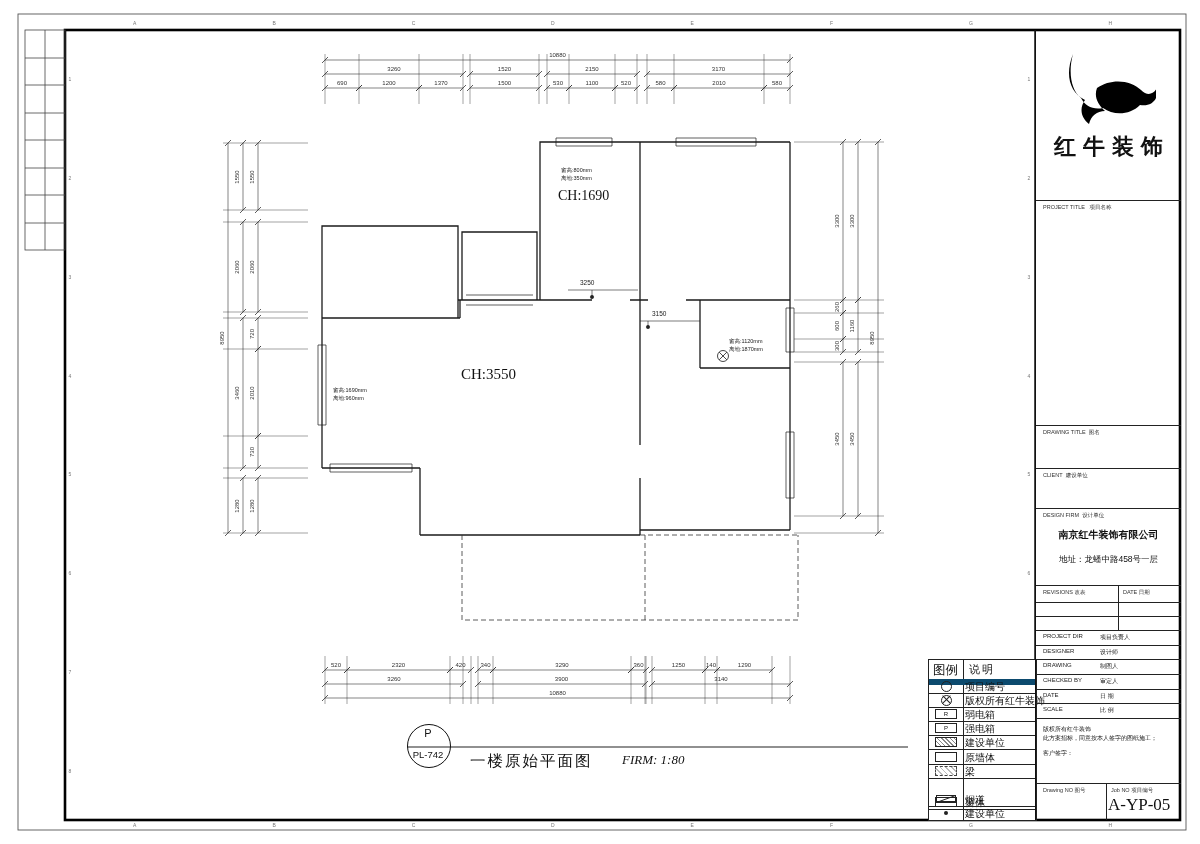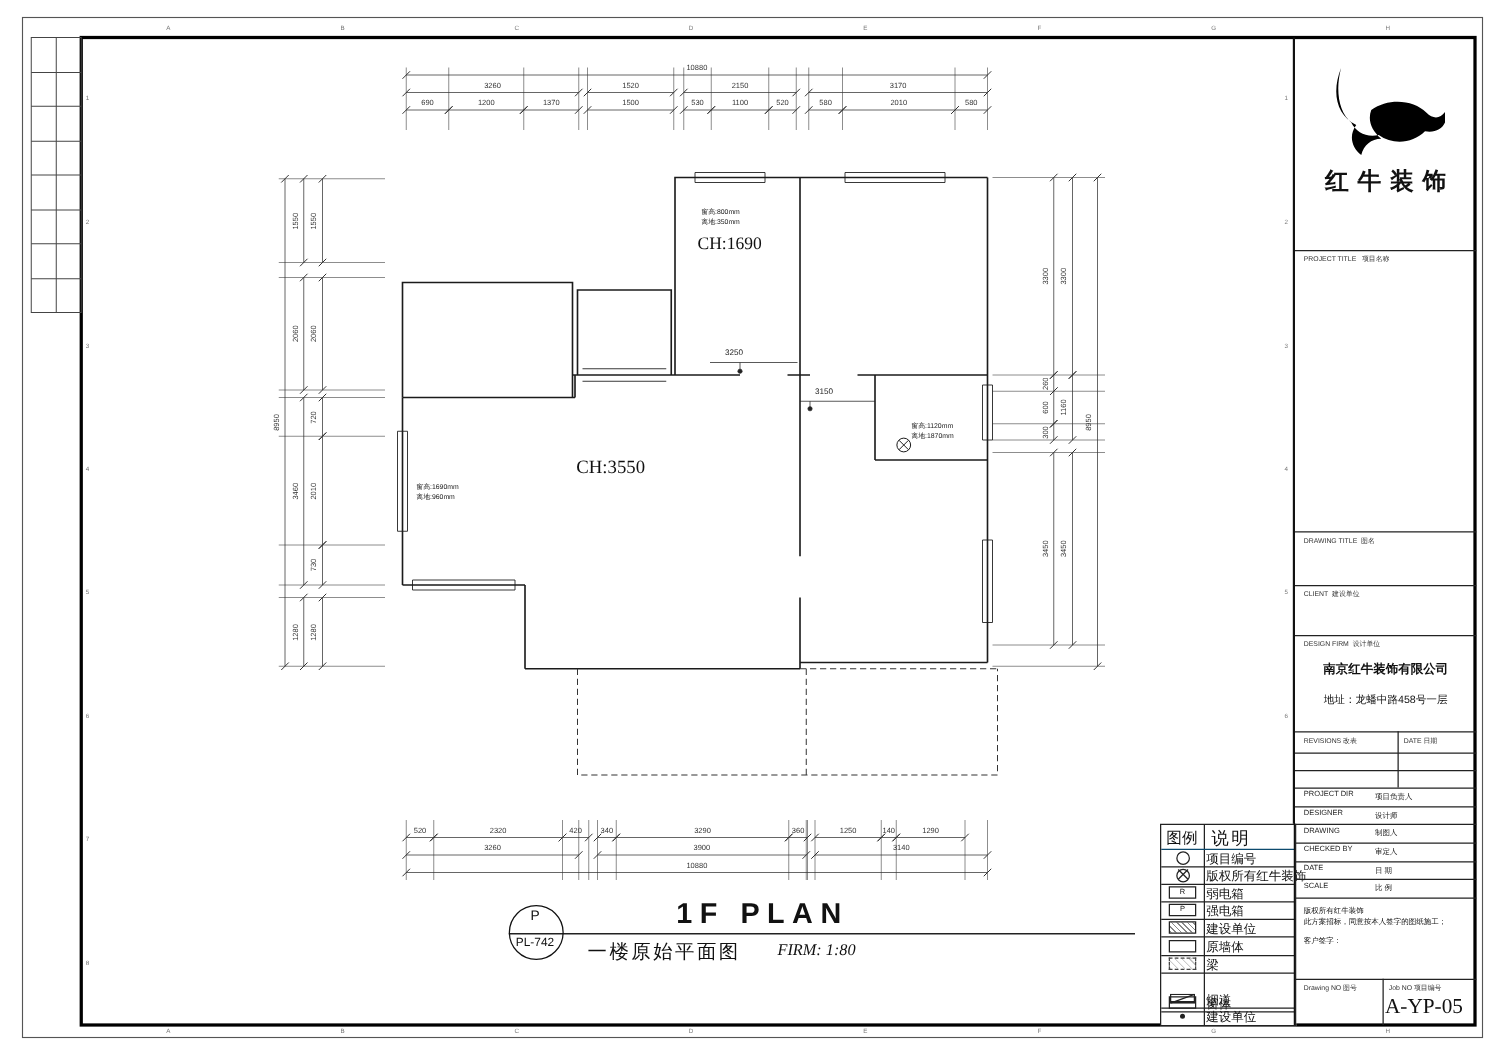--- a/index.html
+++ b/index.html
@@ -7,28 +7,28 @@
          font-family:"Liberation Sans",sans-serif;color:#111;}
   .abs{position:absolute;}
   .dim{position:absolute;font-size:6px;color:#333;white-space:nowrap;transform:translate(-50%,-100%);}
   .dimv{transform:translate(-50%,-50%) rotate(-90deg);transform-origin:center;}
   .zone{position:absolute;font-size:5px;color:#777;transform:translate(-50%,-50%);}
   .ann{position:absolute;font-size:5.5px;line-height:8px;color:#222;white-space:pre;}
   .ch{position:absolute;font-family:"Liberation Serif",serif;color:#111;white-space:nowrap;}
   .ldr{position:absolute;font-size:6.5px;color:#222;white-space:nowrap;}
   
   #legend{position:absolute;left:928px;top:659px;width:107px;height:160px;border:1px solid #222;background:#fff;}
-  #legend .hdr{position:absolute;top:0;left:0;height:19px;width:100%;border-bottom:1px solid #0c4a6e;}
+  #legend .hdr{position:absolute;top:0;left:0;height:19px;width:100%;border-bottom:6px solid #0c4a6e;}
   #legend .vdiv{position:absolute;left:34px;top:0;width:0;height:100%;border-left:1px solid #222;}
   #legend .row{position:absolute;left:0;width:100%;height:14.1px;border-bottom:1px solid #222;}
   #legend .row:last-child{border-bottom:none;}
   #legend .sym{position:absolute;left:0;width:34px;height:100%;display:flex;align-items:center;justify-content:center;}
   #legend .lab{position:absolute;left:36px;top:1px;font-size:10px;white-space:nowrap;letter-spacing:0;}
   #legend .h1{position:absolute;left:4px;top:2px;font-size:12.5px;}
-  #legend .h2{position:absolute;left:40px;top:2px;font-size:14px;letter-spacing:2px;}
+  #legend .h2{position:absolute;left:40px;top:2px;font-size:11px;letter-spacing:2px;}
   .lg-circle{width:9px;height:9px;border:1px solid #222;border-radius:50%;}
   .lg-xcircle{width:9px;height:9px;border:1px solid #222;border-radius:50%;position:relative;}
   .lg-xcircle:before,.lg-xcircle:after{content:"";position:absolute;left:-1px;top:3.6px;width:11px;height:1px;background:#222;}
   .lg-xcircle:before{transform:rotate(45deg);}  .lg-xcircle:after{transform:rotate(-45deg);}
   .lg-box{width:20px;height:8px;border:1px solid #222;font-size:6px;line-height:8px;text-align:center;color:#111;}
   .lg-hatch{width:20px;height:8px;border:1px solid #222;
      background:repeating-linear-gradient(45deg,#888 0,#888 1px,transparent 1px,transparent 3px);}
   .lg-outline{width:20px;height:8px;border:1px solid #222;}
   .lg-beam{width:20px;height:8px;border:1px dashed #444;
      background:repeating-linear-gradient(45deg,#bbb 0,#bbb 1px,transparent 1px,transparent 4px);}
@@ -36,21 +36,21 @@
      background:linear-gradient(#fff 3px,#222 3px,#222 4px,#fff 4px);}
   .lg-flue{width:20px;height:8px;}
   .lg-dot{width:4px;height:4px;border-radius:50%;background:#222;}
   
   #tb{position:absolute;left:1035px;top:30px;width:145px;height:790px;border-left:1.5px solid #111;}
   .tbl{position:absolute;left:0;width:100%;height:0;border-top:1px solid #222;}
   .tbh{position:absolute;left:7px;font-size:5.5px;color:#333;white-space:nowrap;}
   .tbrow-en{position:absolute;left:7px;font-size:6px;color:#222;white-space:nowrap;}
   .tbrow-zh{position:absolute;left:64px;font-size:6px;color:#222;white-space:nowrap;}
   #company{position:absolute;left:0;top:102px;width:100%;text-align:center;
-     font-family:"Liberation Serif",serif;font-size:19px;font-weight:bold;letter-spacing:7px;text-indent:7px;}
+     font-family:"Liberation Serif",serif;font-size:22px;font-weight:bold;letter-spacing:7px;text-indent:7px;}
   .cw{position:absolute;width:100%;text-align:center;white-space:nowrap;}
 </style>
 </head>
 <body>
 
 <div id="sheet">
 
   <svg id="draw" class="abs" style="left:0;top:0" width="1200" height="844" viewBox="0 0 1200 844">
 
     <rect x="18" y="14" width="1168" height="816" fill="none" stroke="#555" stroke-width="0.9"></rect>
@@ -538,17 +538,16 @@
     <div class="tbh" style="top:757px">
       <span>Drawing NO</span>&nbsp;<span>图号</span></div>
     <div class="tbh" style="top:757px;left:75px;">
       <span>Job NO</span>&nbsp;<span>项目编号</span></div>
     <div class="abs" style="left:72px;top:765px;font-family:'Liberation Serif',serif;font-size:17px;">A-YP-05</div>
   </div>
 
   <div class="abs" style="left:407px;top:724px;width:42px;height:42px;border:1.2px solid #111;border-radius:50%;"></div>
   <div class="abs" style="left:407px;top:727px;width:42px;text-align:center;font-size:11px;">P</div>
   <div class="abs" style="left:407px;top:749px;width:42px;text-align:center;font-size:9.5px;">PL-742</div>
-  <div class="abs" style="left:525px;top:717px;width:170px;text-align:center;font-size:23px;font-weight:bold;letter-spacing:6px;">1F PLAN</div>
   <div class="abs" style="left:470px;top:751px;font-size:15.5px;letter-spacing:2px;">一楼原始平面图</div>
   <div class="abs" style="left:622px;top:752px;font-family:'Liberation Serif',serif;font-style:italic;font-size:13px;">FIRM: 1:80</div>
 
 </div>
 
 </body></html>

